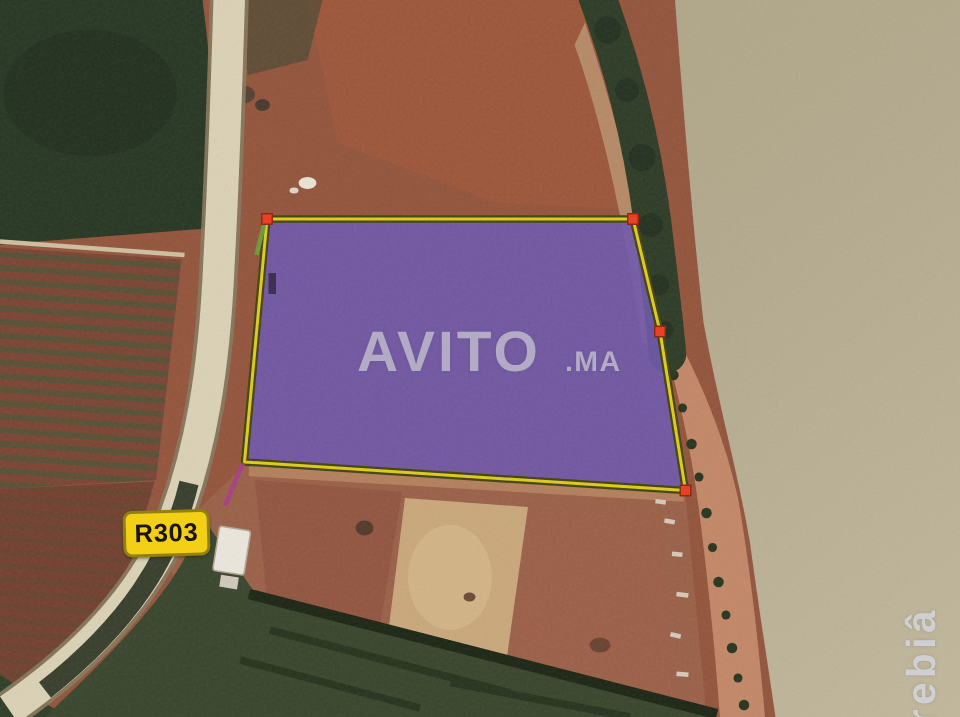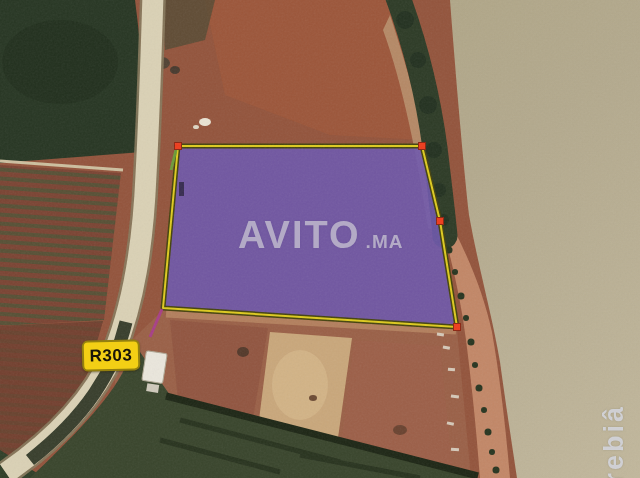--- a/index.html
+++ b/index.html
@@ -6,21 +6,21 @@
   body{display:flex;justify-content:center;align-items:flex-start;font-family:"Liberation Sans",sans-serif;}
   .stage{position:relative;width:640px;height:478px;overflow:hidden;background:#93543c;}
   .stage svg{position:absolute;left:0;top:0;display:block;}
 
   .avito-mark{
     position:absolute;left:238px;top:216px;display:flex;align-items:baseline;
     color:rgba(200,195,210,0.78);font-weight:bold;letter-spacing:2px;
     text-shadow:0 0 2px rgba(90,75,140,0.35);user-select:none;
   }
   .avito-mark .brand{font-size:38px;line-height:1;}
-  .avito-mark .tld{font-size:19px;line-height:1;margin-left:5px;letter-spacing:1px;}
+  .avito-mark .tld{font-size:19px;line-height:1;margin-left:16px;letter-spacing:1px;}
 
   .road-shield{
     position:absolute;left:82px;top:340px;width:58px;height:31px;
     background:#f3cf15;border:2px solid #94800f;border-radius:6px;
     box-sizing:border-box;display:flex;align-items:center;justify-content:center;
     color:#1a1508;font-weight:bold;font-size:17px;letter-spacing:0.5px;
     transform:rotate(-1.5deg);box-shadow:0 1px 2px rgba(40,30,10,0.45);
   }
 
   .river-name{

